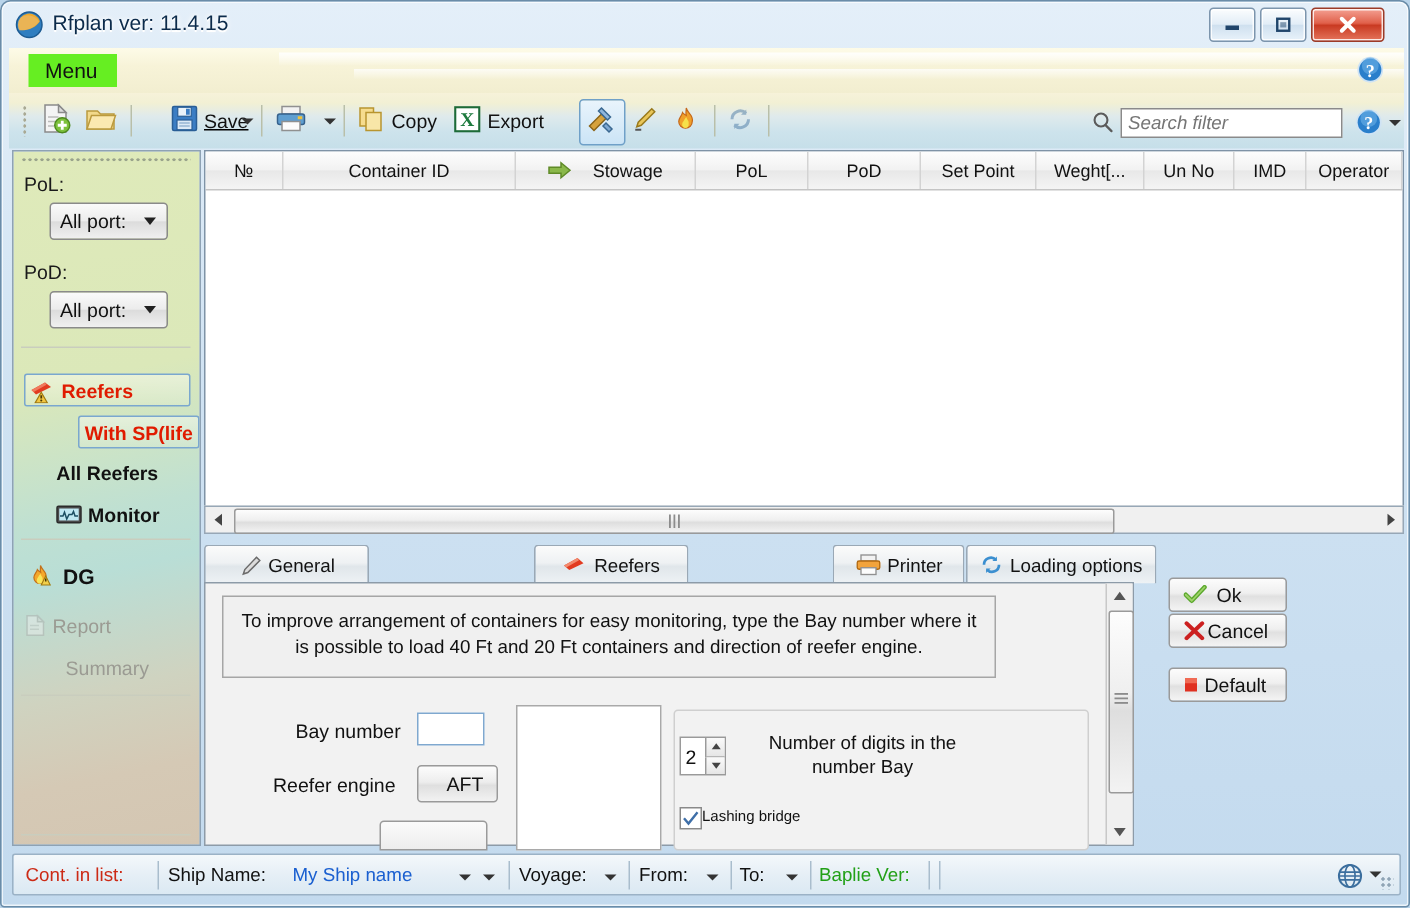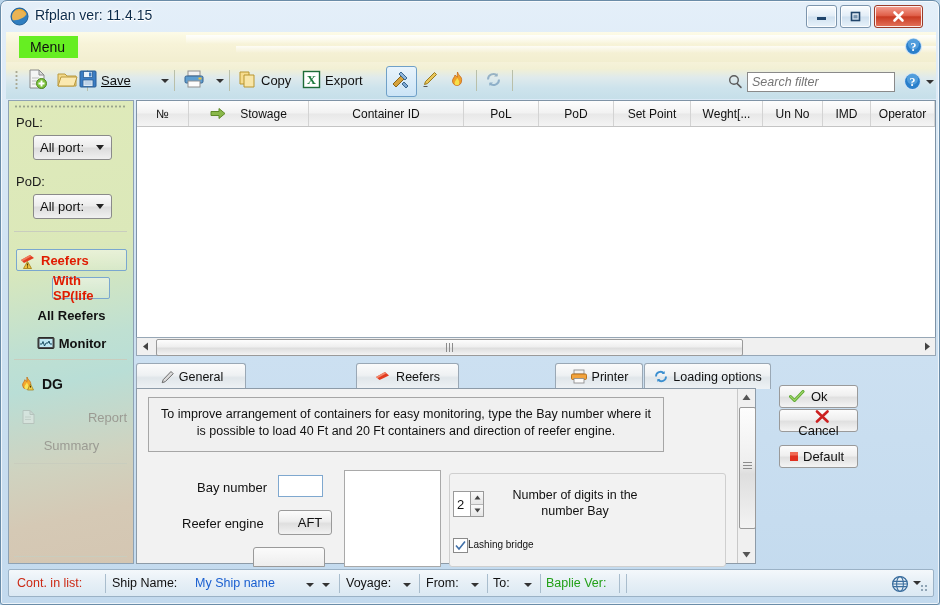--- a/index.html
+++ b/index.html
@@ -380,21 +380,21 @@
       <span>
         <svg width="22" height="22" viewBox="0 0 22 22">
           <path d="M2 6h7l2 2h9v10H2z" fill="#f2d98b" stroke="#bb9a3e" stroke-width="1"></path>
           <path d="M2 18 5 9h16l-3 9z" fill="#fbe9b0" stroke="#bb9a3e" stroke-width="1"></path>
         </svg>
       </span>
     </div>
 
     <div class="tb-sep" style="left:81px;"></div>
 
-    <div class="tb-item" style="left:72px;text-decoration:underline;">
+    <div class="tb-item" style="left:107px;text-decoration:underline;">
       <span>
         <svg width="20" height="20" viewBox="0 0 20 20">
           <rect x="2" y="2" width="16" height="16" rx="1" fill="#3b7dc4" stroke="#2a5e96" stroke-width="1"></rect>
           <rect x="5.5" y="2.5" width="9" height="6" fill="#eaf2fa" stroke="#2a5e96" stroke-width=".8"></rect>
           <rect x="11" y="3.5" width="2.5" height="4" fill="#3b7dc4"></rect>
           <rect x="5" y="11" width="10" height="6.5" fill="#dce9f6" stroke="#2a5e96" stroke-width=".8"></rect>
           <path d="M6.5 13h7M6.5 15h7" stroke="#97b5d4" stroke-width=".9"></path>
         </svg>
       </span>
       <span class="tb-label">Save</span>
@@ -526,21 +526,21 @@
           <path d="M2 8 L11 3 L15 6 L5 11z" fill="#e23b20"></path>
           <path d="M2 8 L11 3 L12 4.5 L3.5 9.3z" fill="#f07a5e"></path>
           <path d="M8.5 9.5 L12.5 16.5 H4.5z" fill="#f2c640" stroke="#a07a10" stroke-width=".8"></path>
           <path d="M8.5 11.5v2.2" stroke="#4b3a05" stroke-width="1.2"></path>
           <circle cx="8.5" cy="15" r=".7" fill="#4b3a05"></circle>
         </svg>
       </span>
       <span class="sb-text red" style="margin-left:3px;">Reefers</span>
     </div>
 
-    <div class="sb-item sb-sel" style="left:43px;top:176px;width:58px;justify-content:center;">
+    <div class="sb-item sb-sel" style="left:43px;top:176px;width:81px;justify-content:center;">
       <span class="sb-text red">With SP(life</span>
     </div>
 
     <div class="sb-item" style="left:7px;top:203px;width:111px;justify-content:center;">
       <span class="sb-text blk">All Reefers</span>
     </div>
 
     <div class="sb-item" style="left:7px;top:231px;width:111px;justify-content:center;">
       <span style="display:flex;align-items:center;">
         <svg width="18" height="14" viewBox="0 0 18 14">
@@ -559,21 +559,21 @@
         <svg width="18" height="18" viewBox="0 0 18 18">
           <path d="M8 2c1 3.5 4.5 4 3.6 8a4 4 0 1 1-8 0c0-2.2 1.8-3.1 2.3-5.3.7.9 1.3 1.3 2.2 1.8-.5-1.8 0-3.1-.1-4.5z" fill="#f4a82c" stroke="#c3701a" stroke-width=".8"></path>
           <path d="M8 7.5c.5 1.8 1.8 2.2 1.4 4.1a2 2 0 1 1-3.8 0c0-1.1 1-1.6 1.3-2.7z" fill="#f8e558"></path>
           <path d="M11.5 9 L14.5 15 H8.5z" fill="#f2cf4a" stroke="#a07a10" stroke-width=".7"></path>
           <path d="M11.5 10.7v1.9" stroke="#4b3a05" stroke-width="1"></path>
         </svg>
       </span>
       <span class="sb-text blk" style="margin-left:5px;font-size:14px;">DG</span>
     </div>
 
-    <div class="sb-item" style="left:7px;top:305px;width:111px;justify-content:flex-end;gap:48px;">
+    <div class="sb-item" style="left:7px;top:305px;width:111px;justify-content:flex-start;">
       <span style="display:flex;align-items:center;opacity:.45;">
         <svg width="15" height="16" viewBox="0 0 15 16">
           <path d="M2 1.5h7l4 4v9H2z" fill="#efefef" stroke="#a9a9a9" stroke-width="1"></path>
           <path d="M9 1.5v4h4z" fill="#dcdcdc" stroke="#a9a9a9" stroke-width="1"></path>
           <path d="M4 8h6M4 10.5h6" stroke="#c2c2c2" stroke-width="1"></path>
         </svg>
       </span>
       <span class="sb-text gry" style="margin-left:4px;">Report</span>
     </div>
 
@@ -582,31 +582,31 @@
     </div>
 
     <div class="sb-divider" style="top:362px;"></div>
     <div class="sb-divider" style="top:455px;"></div>
   </div>
 
   <div id="grid">
     <div id="grid-head">
       <div class="gh" style="width:52px">
         <span>№</span>
+      </div>
+      <div class="gh" style="width:155px">
+        <span>Container ID</span>
       </div>
       <div class="gh" style="width:120px">
         <span style="margin-right:14px;display:flex;">
           <svg width="16" height="13" viewBox="0 0 16 13">
             <path d="M1 4.5h8V1.5l6 5-6 5V8.5H1z" fill="#8ab84a" stroke="#5f8a27" stroke-width="1"></path>
           </svg>
         </span>
         <span>Stowage</span>
-      </div>
-      <div class="gh" style="width:155px">
-        <span>Container ID</span>
       </div>
       <div class="gh" style="width:75px">
         <span>PoL</span>
       </div>
       <div class="gh" style="width:75px">
         <span>PoD</span>
       </div>
       <div class="gh" style="width:77px">
         <span>Set Point</span>
       </div>
@@ -746,21 +746,21 @@
   <div class="act-btn" style="top:384px;">
     <span style="display:flex;margin:0 6px 0 9px;">
       <svg width="16" height="13" viewBox="0 0 16 13">
         <path d="M1.5 6.5 L5.5 10.5 L14 1.5" fill="none" stroke="#5aa82c" stroke-width="3" stroke-linecap="round" stroke-linejoin="round"></path>
         <path d="M1.5 6.5 L5.5 10.5 L14 1.5" fill="none" stroke="#9fd36a" stroke-width="1.2" stroke-linecap="round"></path>
       </svg>
     </span>
     <span>Ok</span>
   </div>
 
-  <div class="act-btn" style="top:408px;flex-direction:column;">
+  <div class="act-btn" style="top:408px;">
     <span style="display:flex;margin:0 1px 0 9px;">
       <svg width="15" height="13" viewBox="0 0 15 13">
         <path d="M2 1.5 L12.5 11.5 M12.5 1.5 L2 11.5" stroke="#cc2020" stroke-width="2.6" stroke-linecap="round"></path>
       </svg>
     </span>
     <span>Cancel</span>
   </div>
 
   <div class="act-btn" style="top:444px;">
     <span style="display:flex;margin:0 1px 0 9px;">

